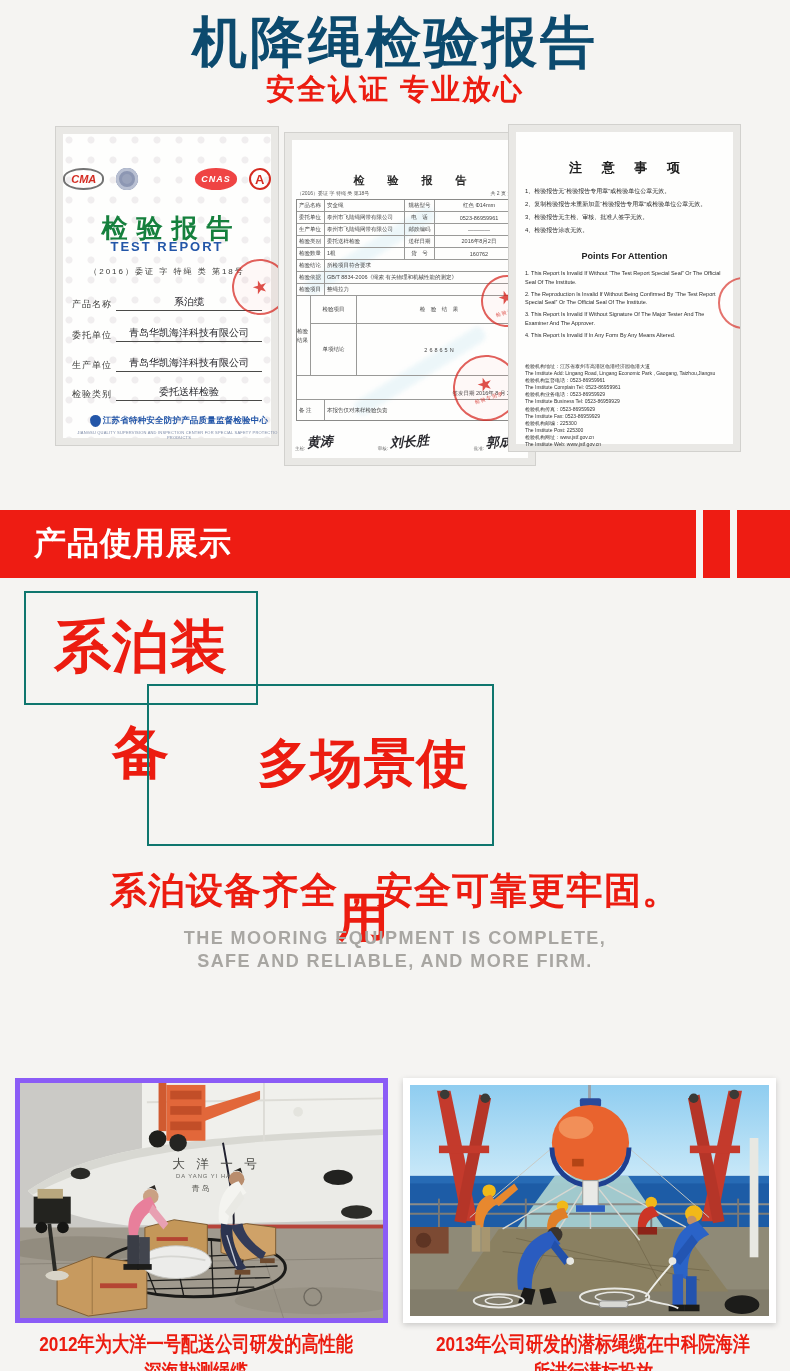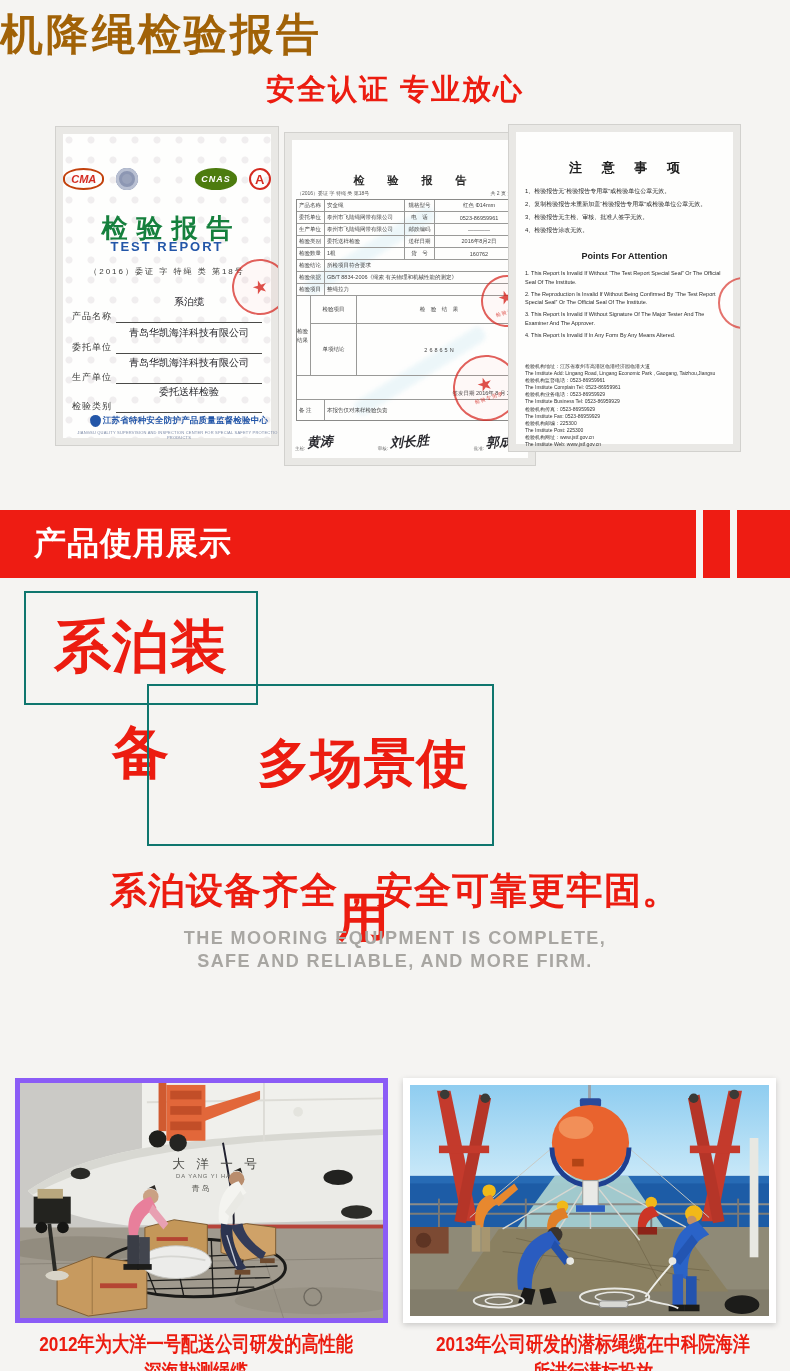--- a/index.html
+++ b/index.html
@@ -1,53 +1,53 @@
 <!DOCTYPE html>
 <html><head>
 <meta charset="utf-8">
 <style>
   * { margin:0; padding:0; box-sizing:border-box; }
   html,body { background:#f5f4f2; }
   body { font-family:"Liberation Sans", sans-serif; }
   #page { position:relative; width:790px; height:1371px; background:#f5f4f2; overflow:hidden; margin:0 auto; }
 
   
-  .main-title { position:absolute; top:6px; left:0; width:100%; text-align:left;
-    font-size:43px; font-weight:900; color:#a16207; letter-spacing:3px; }
+  .main-title { position:absolute; top:6px; left:0; width:100%; text-align:center;
+    font-size:55px; font-weight:900; color:#0c4a6e; letter-spacing:3px; }
   .sub-title { position:absolute; top:70px; left:0; width:100%; text-align:center;
     font-size:29px; font-weight:bold; color:#ec1c10; letter-spacing:2px; }
 
   
   .cert { position:absolute; background:#e9e8e5; border:1px solid #d2d1ce; overflow:hidden; }
   .cert-inner { position:absolute; inset:7px; background:#fefefd; }
   .cert-pattern { position:absolute; inset:7px;
     background-image:radial-gradient(circle at 6px 6px, rgba(200,190,195,.25) 3px, transparent 4px);
     background-size:22px 20px; }
   #cert-cover { left:55px; top:126px; width:224px; height:320px; }
   #cert-report { left:284px; top:132px; width:252px; height:334px; }
   #cert-notes { left:508px; top:124px; width:233px; height:328px; }
 
   
   .logo-row { position:absolute; top:41px; left:0; width:100%; display:flex; justify-content:center; gap:12px; align-items:center; }
   .logo { height:22px; display:flex; align-items:center; justify-content:center; font-weight:900; }
-  .logo-cma { color:#d42a20; border:2px solid #c2410c; border-radius:50%/45%; padding:1px 6px; font-size:11px; font-style:italic; }
+  .logo-cma { color:#d42a20; border:2px solid #737373; border-radius:50%/45%; padding:1px 6px; font-size:11px; font-style:italic; }
   .logo-seal { width:22px; height:22px; border-radius:50%; background:#9aa3bb;
     box-shadow:inset 0 0 0 3px #b9c0d2, inset 0 0 0 6px #8d97b3; }
-  .logo-cnas { color:#fff; background:#4d7c0f; border-radius:50%/48%; padding:2px 6px; font-size:9px; font-style:italic; letter-spacing:1px;margin-left:45px; }
+  .logo-cnas { color:#fff; background:#ef4444; border-radius:50%/48%; padding:2px 6px; font-size:9px; font-style:italic; letter-spacing:1px;margin-left:45px; }
   .logo-a { width:22px; height:22px; border:2px solid #d42a20; border-radius:50%; color:#d42a20; font-size:13px; }
   .cover-title { position:absolute; top:84px; left:0; width:100%; text-align:center;
     color:#15803d; font-size:26px; font-weight:bold; letter-spacing:9px; text-indent:9px; }
   .cover-sub { position:absolute; top:112px; left:0; width:100%; text-align:center;
     color:#2356a8; font-size:13px; font-weight:bold; letter-spacing:2px; }
   .cover-docno { position:absolute; top:139px; left:0; width:100%; text-align:center;
     color:#3a3a38; font-size:8px; letter-spacing:2px; }
   .cover-field { position:absolute; left:16px; right:16px; display:flex; align-items:flex-end; }
   .cover-field .lab { font-size:9px; color:#3a3a38; letter-spacing:1px; white-space:nowrap; }
   .cover-field .val { flex:1; text-align:center; font-size:10px; color:#25252a;
-    border-bottom:1px solid #4a4a48; padding-bottom:13px; margin-left:4px; white-space:nowrap; }
+    border-bottom:1px solid #4a4a48; padding-bottom:1px; margin-left:4px; white-space:nowrap; }
   .cover-inst { position:absolute; top:284px; left:12px; width:100%; text-align:center; }
   .cover-inst .shield { display:inline-block; width:11px; height:12px; background:#2356a8;
     border-radius:50% 50% 50% 50%/40% 40% 60% 60%; vertical-align:middle; margin-right:2px; }
   .cover-inst .cn { font-size:8.5px; font-weight:bold; color:#2356a8; vertical-align:middle; letter-spacing:.2px; }
   .cover-inst .en { font-size:4px; color:#7d8ba8; margin-top:1px; letter-spacing:.2px; }
 
   
   .stamp { position:absolute; border:2.5px solid rgba(214,38,30,.72); border-radius:50%;
     color:rgba(214,38,30,.8); display:flex; flex-direction:column; align-items:center; justify-content:center;
     transform:rotate(-18deg); background:rgba(255,60,50,.03); }

